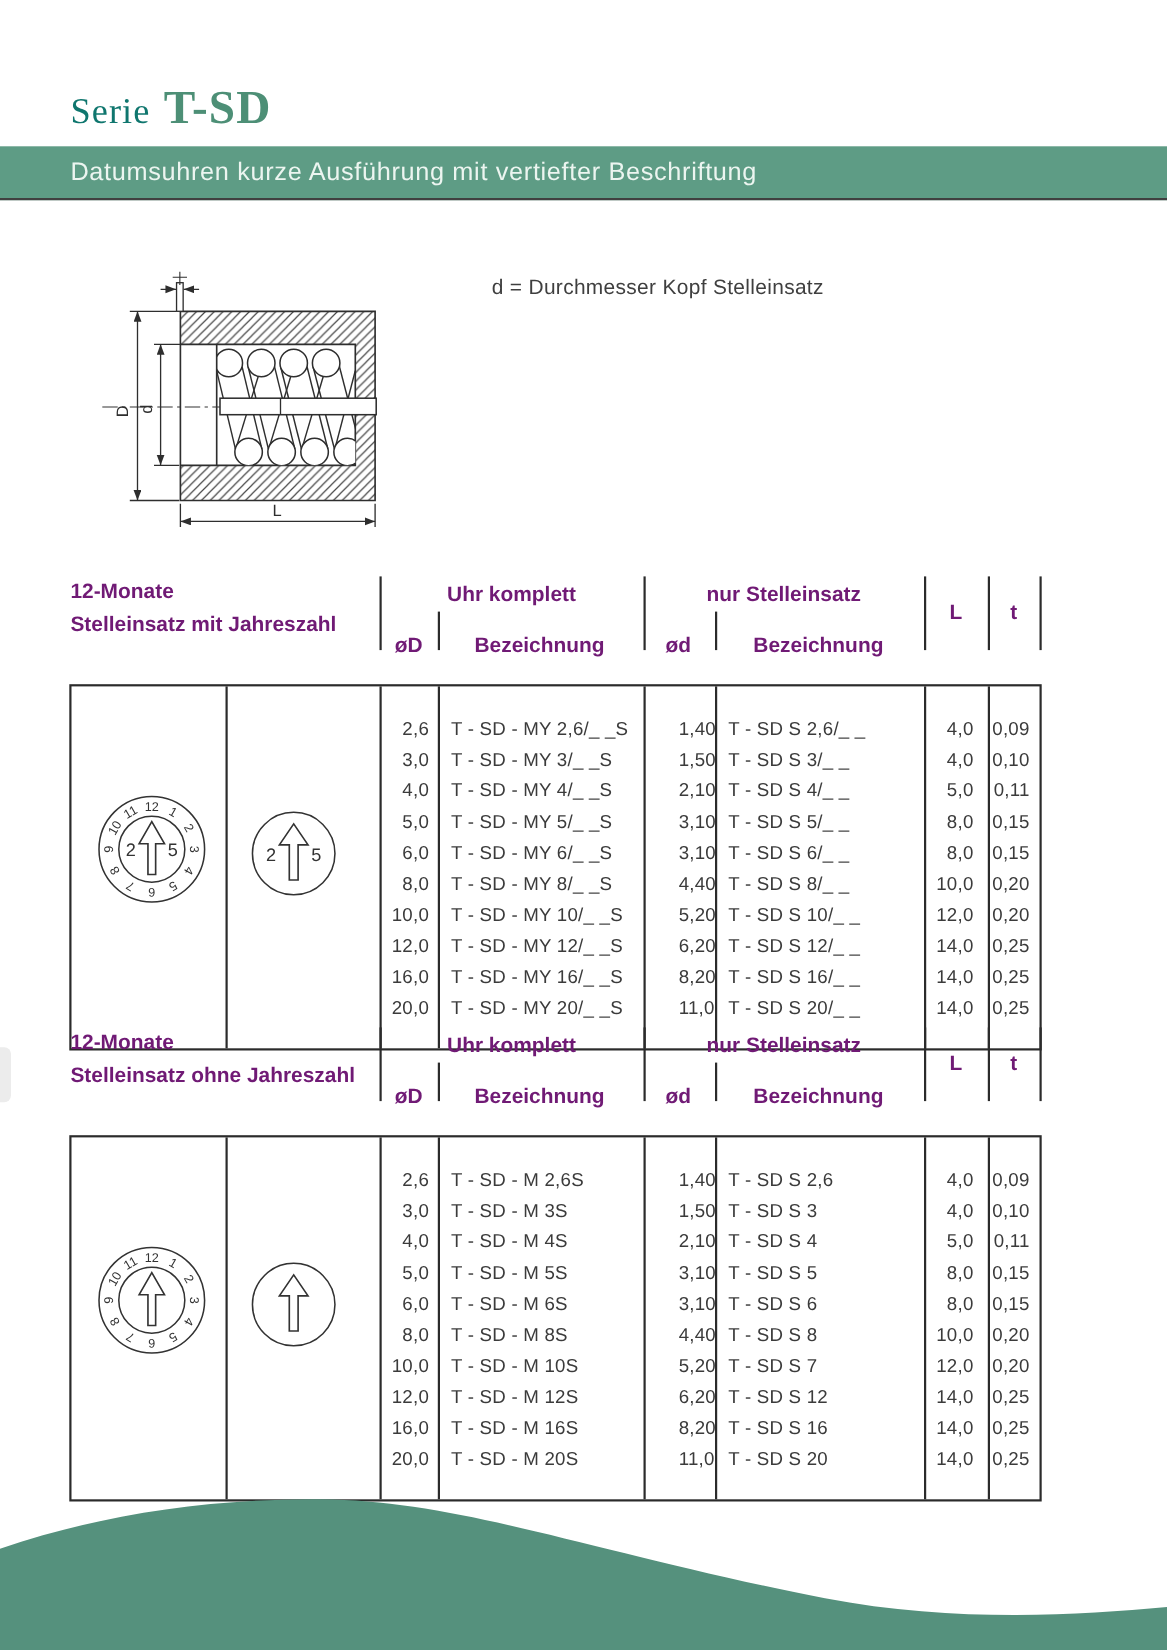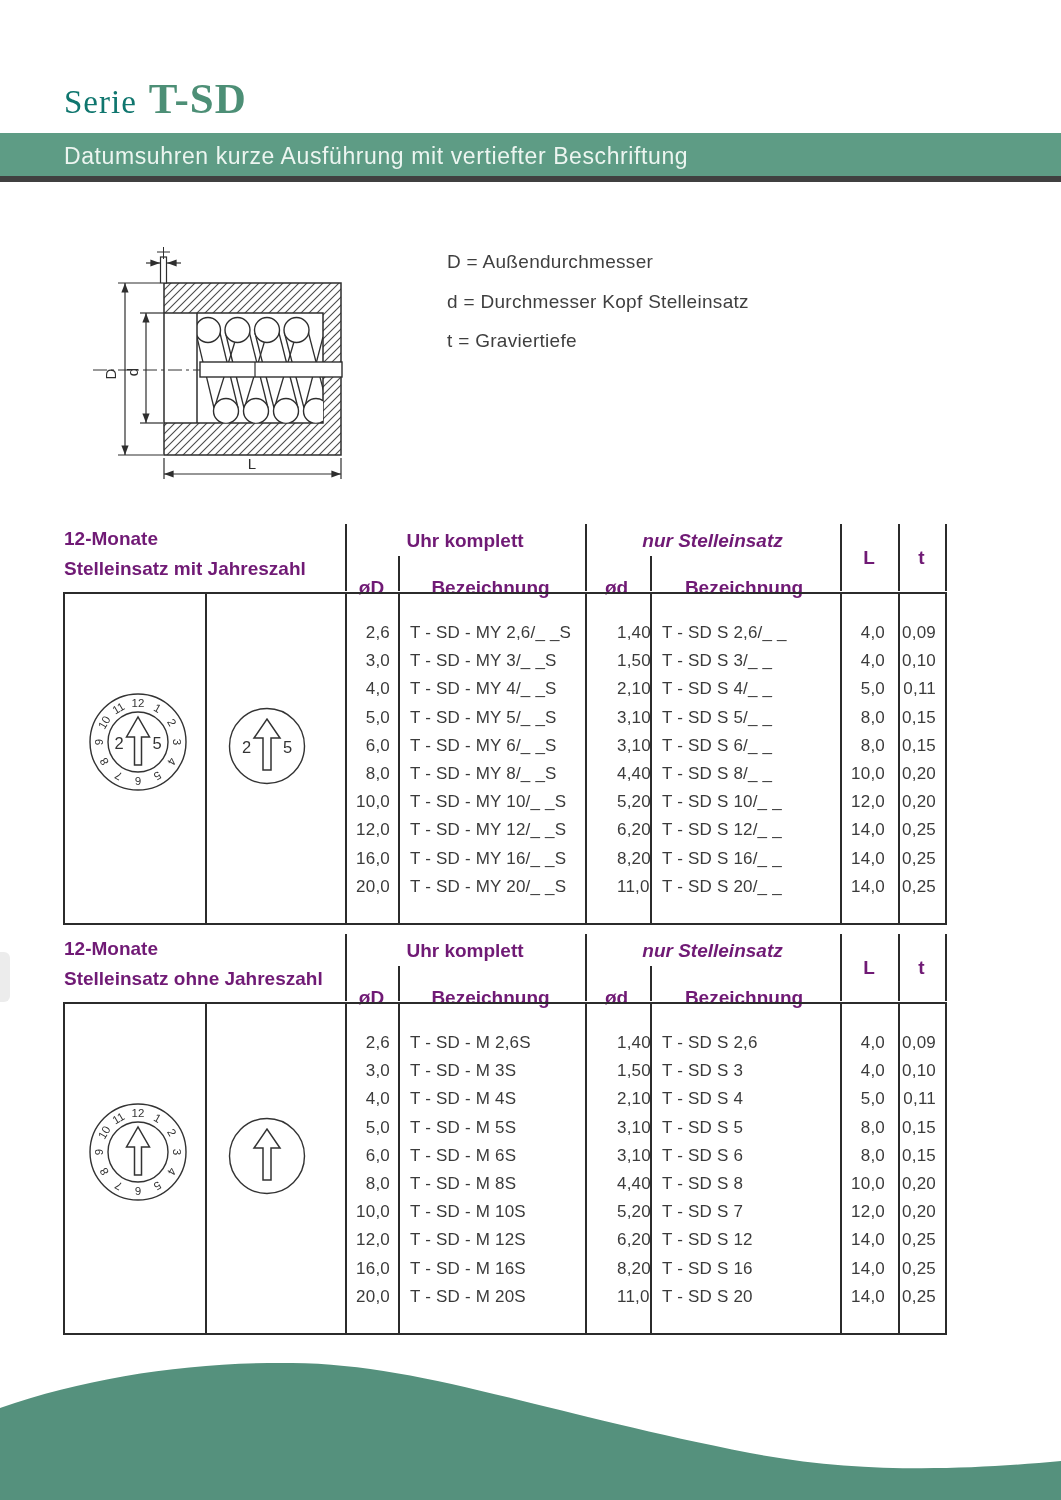--- a/index.html
+++ b/index.html
@@ -3,39 +3,39 @@
 <meta charset="utf-8">
 <style>
   html,body{margin:0;padding:0;}
   body{background:#fff;font-family:"Liberation Sans",sans-serif;}
   .page{position:relative;width:1061px;height:1500px;background:#fff;overflow:hidden;}
 
   
   .title-row{position:absolute;left:64px;top:74px;display:flex;align-items:baseline;}
   .series-label{font-family:"Liberation Serif",serif;font-size:33px;color:#0f766e;letter-spacing:1px;}
   .series-name{font-family:"Liberation Serif",serif;font-size:43px;font-weight:bold;color:var(--green-title,#4D8F76);margin-left:12px;letter-spacing:1px;}
-  .banner{position:absolute;left:0;top:133px;width:100%;height:49px;background:var(--green-banner,#5E9C85);border-bottom:6px solid #404040;box-sizing:border-box;}
+  .banner{position:absolute;left:0;top:133px;width:100%;height:49px;background:var(--green-banner,#5E9C85);border-bottom:2px solid #404040;box-sizing:border-box;}
   .banner-text{position:absolute;left:64px;top:0;line-height:47px;font-size:23px;color:#ecf5f0;letter-spacing:0.6px;}
 
   
   .drawing{position:absolute;left:85px;top:225px;}
   .legend{position:absolute;left:447px;top:242px;font-size:19px;color:#3f3f3f;letter-spacing:0.3px;}
   .legend div{height:39.5px;line-height:39.5px;}
 
   
   .thead{position:absolute;left:63px;width:884px;height:67px;font-size:19px;color:#701a75;font-weight:bold;}
-  .tbody{position:absolute;left:63px;width:884px;height:333px;border:2px solid #2b2b2b;box-sizing:border-box;}
+  .tbody{position:absolute;left:63px;width:884px;height:333px;border:2px solid #2b2b2b;box-sizing:border-box;margin-top:30px;}
   .t-title{position:absolute;left:1px;top:0;line-height:30px;}
   .t-title div{height:30px;}
   .vline{position:absolute;top:0;width:2px;height:100%;background:#2b2b2b;}
   .vline-short{position:absolute;top:32px;width:2px;height:35px;background:#2b2b2b;}
   .h-group{position:absolute;top:2px;height:30px;line-height:30px;text-align:center;}
   .h-sub{position:absolute;top:49px;height:30px;line-height:30px;text-align:center;}
   .h-uhr{left:282px;width:240px;}
-  .h-nur{left:522px;width:255px;font-style:italic;}
+  .h-nur{left:522px;width:255px;}
   .h-oD{left:282px;width:53px;}
   .h-bez1{left:335px;width:185px;}
   .h-od{left:522px;width:63px;}
   .h-bez2{left:587px;width:188px;}
   .h-L{position:absolute;left:777px;width:58px;top:0;height:67px;line-height:67px;text-align:center;}
   .h-t{position:absolute;left:835px;width:47px;top:0;height:67px;line-height:67px;text-align:center;}
 
   .rows{position:absolute;left:0;top:25px;right:0;}
   .trow{display:flex;height:28.2px;line-height:28.2px;padding-left:280px;font-size:17px;color:#3b3b3b;letter-spacing:0.2px;}
   .cell{box-sizing:border-box;white-space:nowrap;overflow:hidden;}
@@ -151,23 +151,21 @@
 
     <g>
       <line class="dim-line" x1="79" y1="233" x2="79" y2="254"></line>
       <line class="dim-line" x1="256" y1="233" x2="256" y2="254"></line>
       <line class="dim-line" x1="79" y1="249" x2="256" y2="249" marker-start="url(#arr)" marker-end="url(#arr)"></line>
       <text class="dim-text" x="167" y="244">L</text>
     </g>
   </svg>
 
   <div class="legend">
-    <div>D = Außendurchmesser</div>
     <div>d = Durchmesser Kopf Stelleinsatz</div>
-    <div>t = Graviertiefe</div>
   </div>
 
   <div class="thead" style="top:524px">
     <div class="t-title">
       <div>12-Monate</div>
       <div>Stelleinsatz mit Jahreszahl</div>
     </div>
     <div class="h-group h-uhr">Uhr komplett</div>
     <div class="h-group h-nur">nur Stelleinsatz</div>
     <div class="h-sub h-oD">øD</div>

